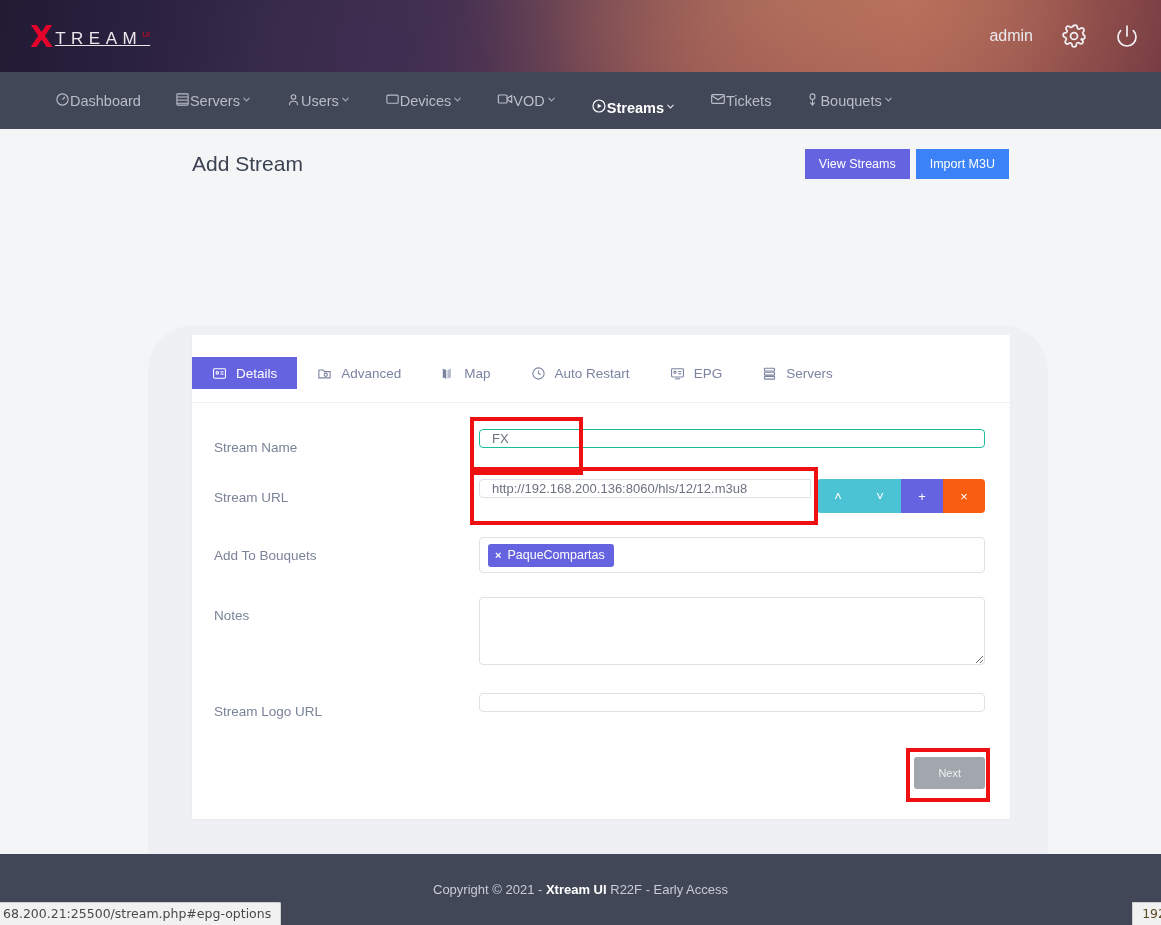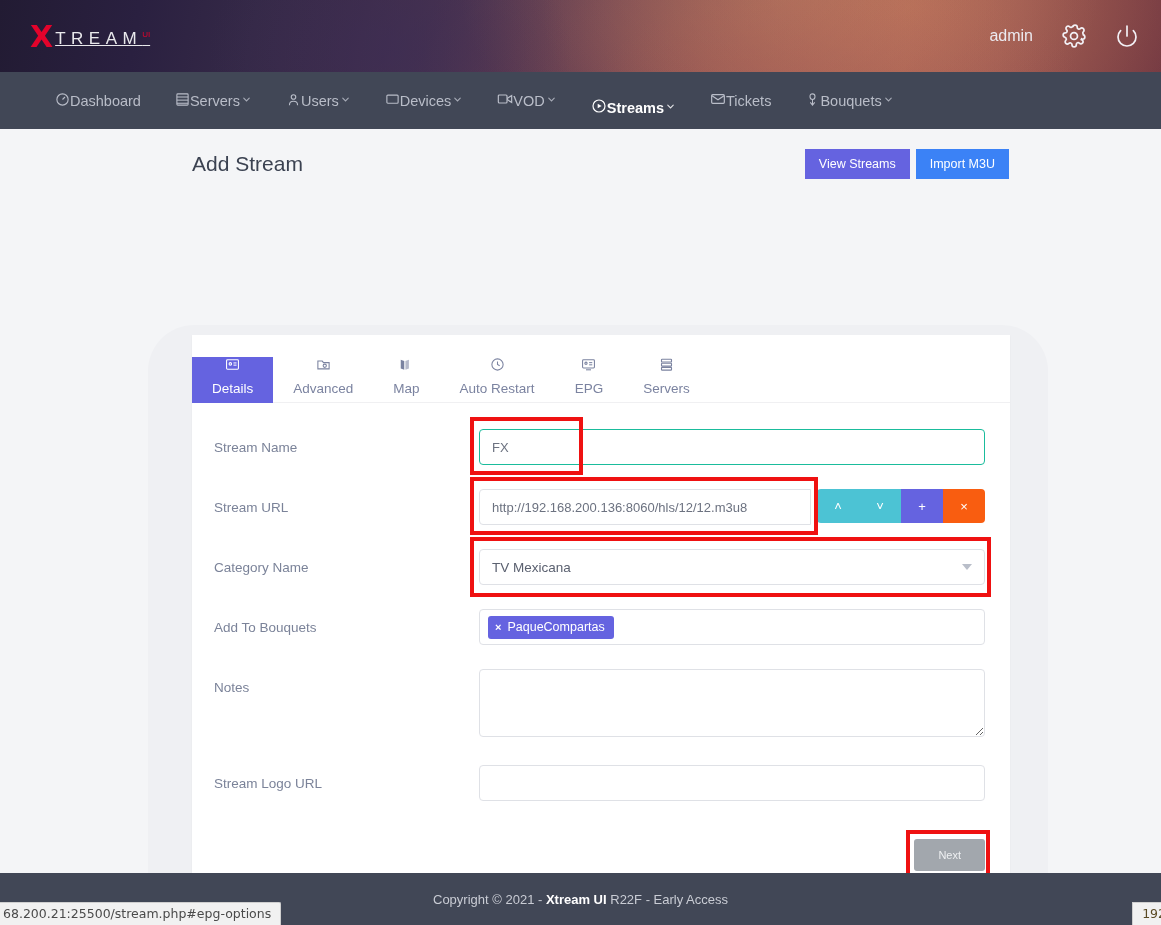--- a/index.html
+++ b/index.html
@@ -101,36 +101,36 @@
   .card {
     position: absolute; left: 192px; top: 206px;
     width: 818px; background: #ffffff;
     box-shadow: 0 1px 2px rgba(0,0,0,.04);
   }
 
   .tabs { display: flex; height: 46px; border-bottom: 1px solid #f0f0f2; margin-top: 22px; }
   .tab {
     display: flex; align-items: center; gap: 9px;
     color: #7b83a0; font-size: 13.5px; cursor: pointer;
-    padding: 0 20px; height: 46px; flex-direction: column;
+    padding: 0 20px; height: 32px;
   }
   .tab.active { background: #6563e0; color: #ffffff; }
   .tab .tabicon { display: flex; align-items: center; }
 
   
   .form { padding: 26px 25px 30px 22px; }
   .row { display: flex; align-items: flex-start; margin-bottom: 24px; position: relative; }
   .row .lbl {
     width: 265px; color: #7b8399; font-size: 13.5px;
     padding-top: 11px; flex: none;
   }
   .field { flex: 1; position: relative; }
 
   .inp {
-    width: 100%; height: 36px; border: 1px solid #dfe1e6;
+    width: 100%; height: 19px; border: 1px solid #dfe1e6;
     border-radius: 4px; padding: 0 12px; font-size: 13px;
     color: #6c7280; background: #fff; outline: none;
     font-family: "Liberation Sans", sans-serif;
   }
   .inp.focus { border-color: #1abc9c; }
   .inp::placeholder { color: #a6abb8; }
 
   .url-row { display: flex; align-items: stretch; }
   .url-row .inp { border-radius: 4px 0 0 4px; }
   .urlbtns { display: flex; margin-left: 6px; }
@@ -175,21 +175,21 @@
     background: #a2a7ad; color: #eef0f2; border: none;
     font-size: 11px; padding: 10px 24px; border-radius: 3px; cursor: pointer;
     font-family: "Liberation Sans", sans-serif;
   }
 
   
   .anno { position: absolute; border: 4px solid #ef1111; pointer-events: none; }
 
   
   .footer {
-    position: absolute; left: 0; bottom: 0; width: 1161px; height: 52px;
+    position: absolute; left: 0; bottom: 0; width: 1161px; height: 71px;
     background: #414756; display: flex; align-items: center; justify-content: center;
     color: #c9ccd4; font-size: 13px;
   }
   .footer b { color: #ffffff; }
 
   .statusbar {
     position: absolute; left: -6px; bottom: 0;
     background: #f1f1f1; border: 1px solid #cfcfcf; border-left: none; border-bottom: none;
     color: #4a4a4a; font-size: 12.5px; padding: 3px 9px 4px 9px;
     font-family: "DejaVu Sans", sans-serif;
@@ -453,30 +453,20 @@
               <button class="ubtn cyan first">˄</button>
               <button class="ubtn cyan">˅</button>
               <button class="ubtn purple">+</button>
               <button class="ubtn orange">×</button>
             </div>
           </div>
           <div class="anno" style="left:-9px; top:-12px; width:348px; height:58px;"></div>
         </div>
       </div>
 
-      <div class="row">
-        <div class="lbl">Category Name</div>
-        <div class="field">
-          <div class="select">
-            <span>TV Mexicana</span>
-            <span class="arrow"></span>
-          </div>
-          <div class="anno" style="left:-9px; top:-12px; width:521px; height:60px;"></div>
-        </div>
-      </div>
 
       <div class="row">
         <div class="lbl">Add To Bouquets</div>
         <div class="field">
           <div class="tagbox">
             <span class="tag">
               <span class="xx">×</span>
               <span>PaqueCompartas</span>
             </span>
           </div>

